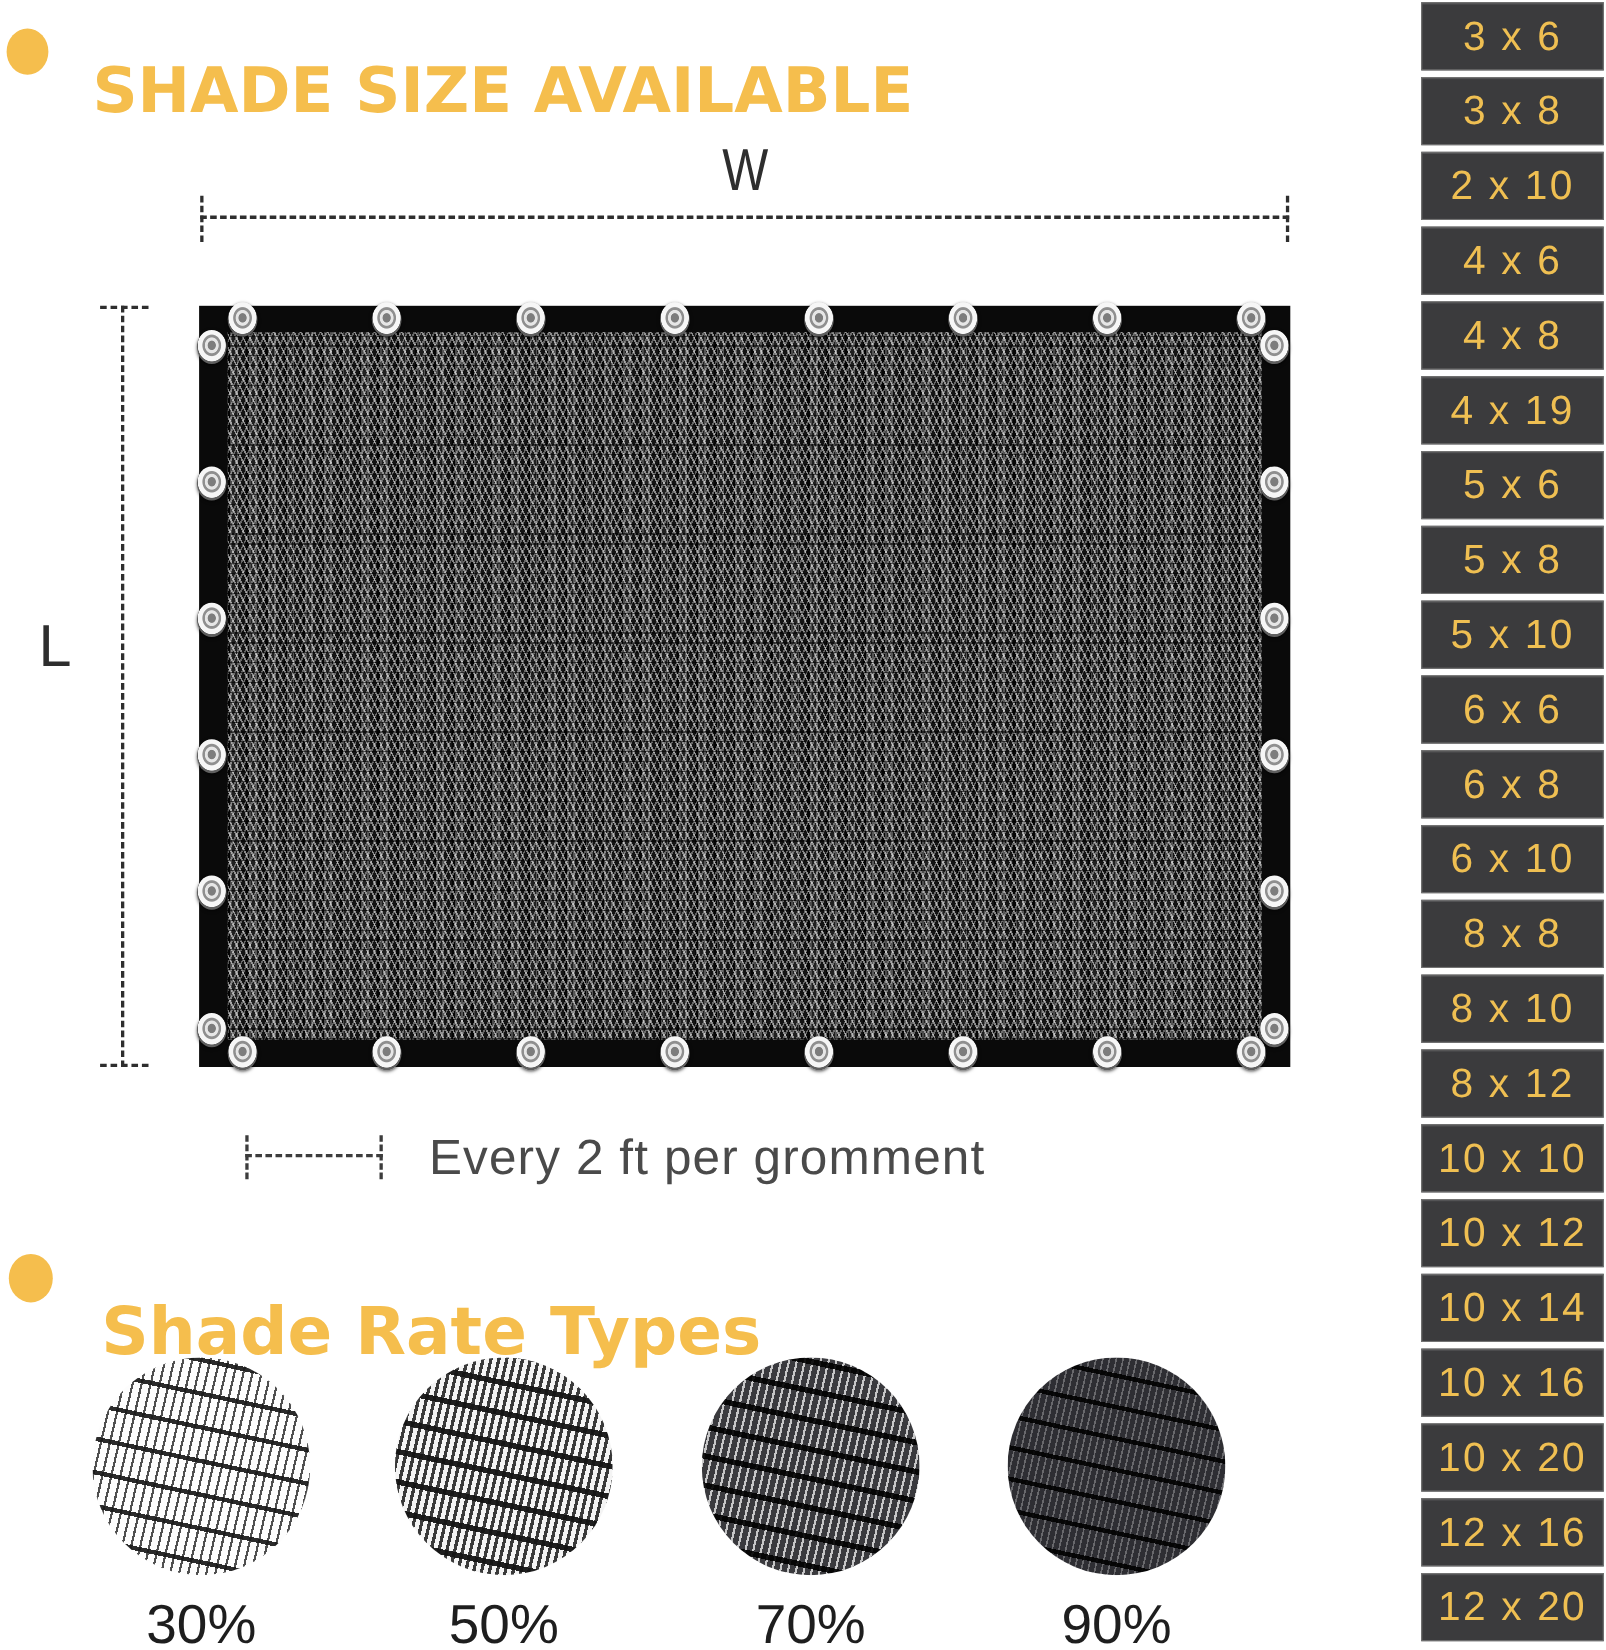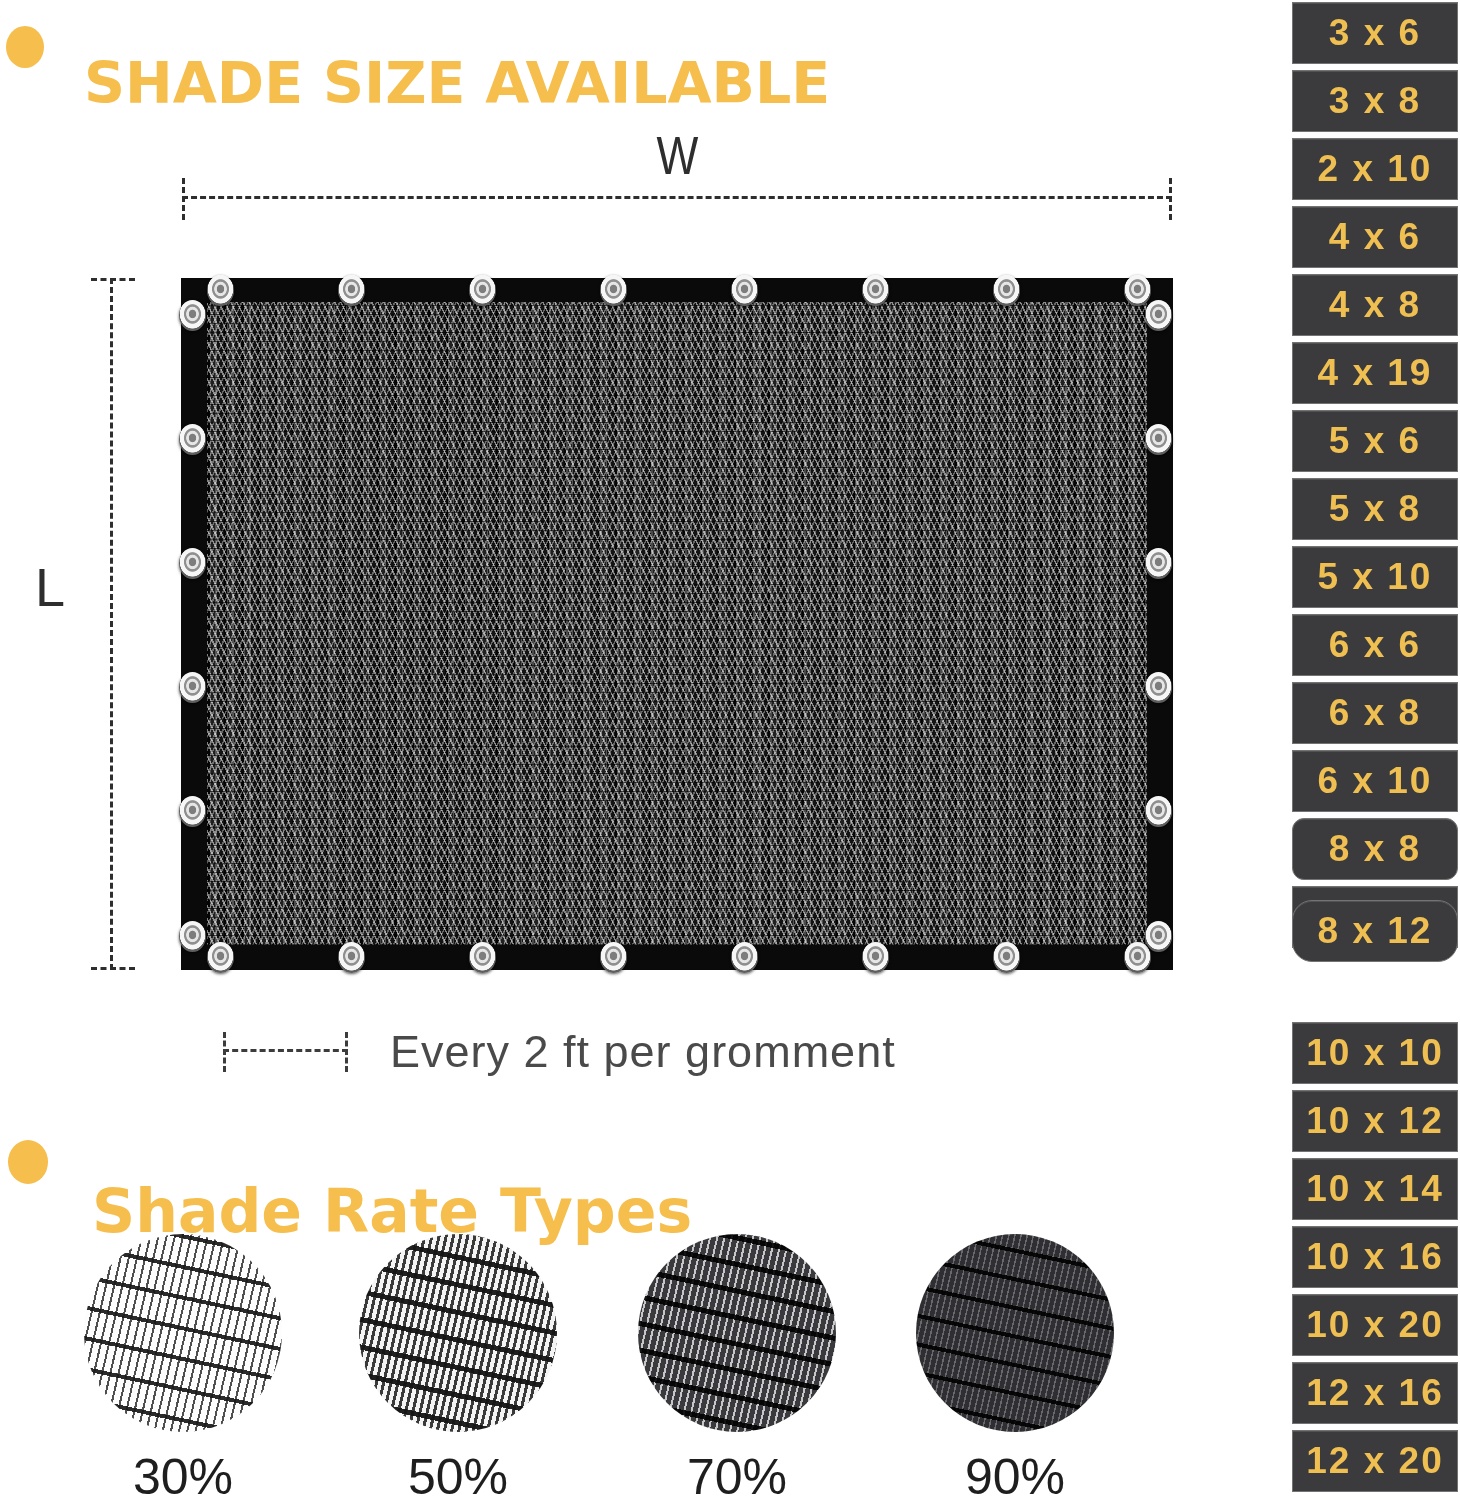--- a/index.html
+++ b/index.html
@@ -68,21 +68,21 @@
       repeating-linear-gradient(12deg,rgba(0,0,0,.9) 0 5px,rgba(0,0,0,0) 5px 26px),
       repeating-linear-gradient(103deg,rgba(245,245,245,.75) 0 2px,rgba(0,0,0,0) 2px 7px);}
   .rate-90{background-color:#2e2e33;background-image:
       repeating-linear-gradient(12deg,rgba(0,0,0,.9) 0 4px,rgba(0,0,0,0) 4px 28px),
       repeating-linear-gradient(103deg,rgba(240,240,240,.30) 0 1.5px,rgba(0,0,0,0) 1.5px 6px);}
 
   
   .size-box{position:absolute;left:1292px;width:166px;height:62px;background:#3B3B3D;
       border:1px solid #737373;box-sizing:border-box;box-shadow:inset 0 1px 0 rgba(255,255,255,.12);
       display:flex;align-items:center;justify-content:center;}
-  .size-box span{font-size:37px;font-weight:700;color:#EFBF52;letter-spacing:2px;}
+  .size-box span{font-size:37px;font-weight:400;color:#EFBF52;letter-spacing:2px;}
 </style>
 </head>
 <body>
 
 <div class="canvas">
 
   <span class="bullet bullet-1"></span>
   <h1 class="title-main">SHADE SIZE AVAILABLE</h1>
 
   <div class="w-label"><span>W</span></div>
@@ -171,27 +171,27 @@
       </div>
       <div class="size-box" style="top: 614px;">
         <span>6 x 6</span>
       </div>
       <div class="size-box" style="top: 682px;">
         <span>6 x 8</span>
       </div>
       <div class="size-box" style="top: 750px;">
         <span>6 x 10</span>
       </div>
-      <div class="size-box" style="top: 818px; border-radius: 12px;">
+      <div class="size-box" style="top: 818px;">
         <span>8 x 8</span>
       </div>
       <div class="size-box" style="top: 886px;">
         <span>8 x 10</span>
       </div>
-      <div class="size-box" style="top: 900px; border-radius: 20px;">
+      <div class="size-box" style="top: 954px;">
         <span>8 x 12</span>
       </div>
       <div class="size-box" style="top: 1022px;">
         <span>10 x 10</span>
       </div>
       <div class="size-box" style="top: 1090px; text-align: center;">
         <span>10 x 12</span>
       </div>
       <div class="size-box" style="top: 1158px;">
         <span>10 x 14</span>

